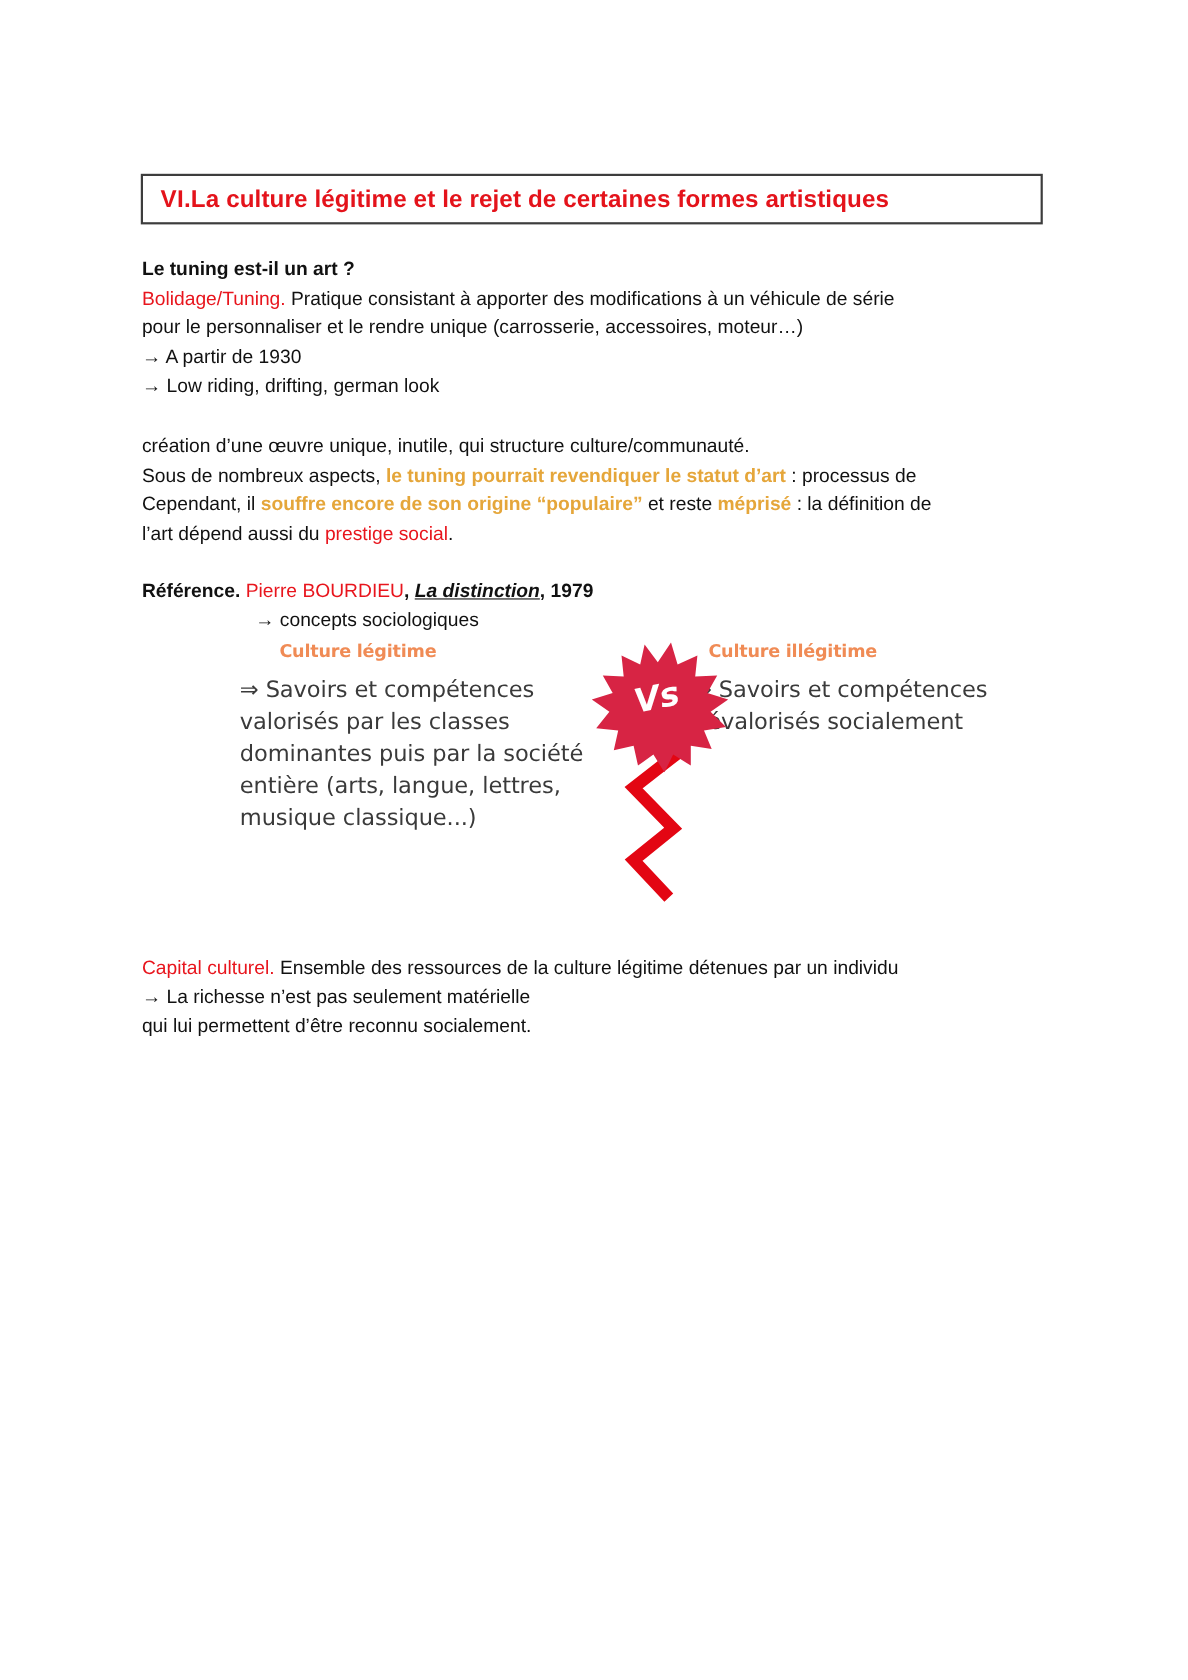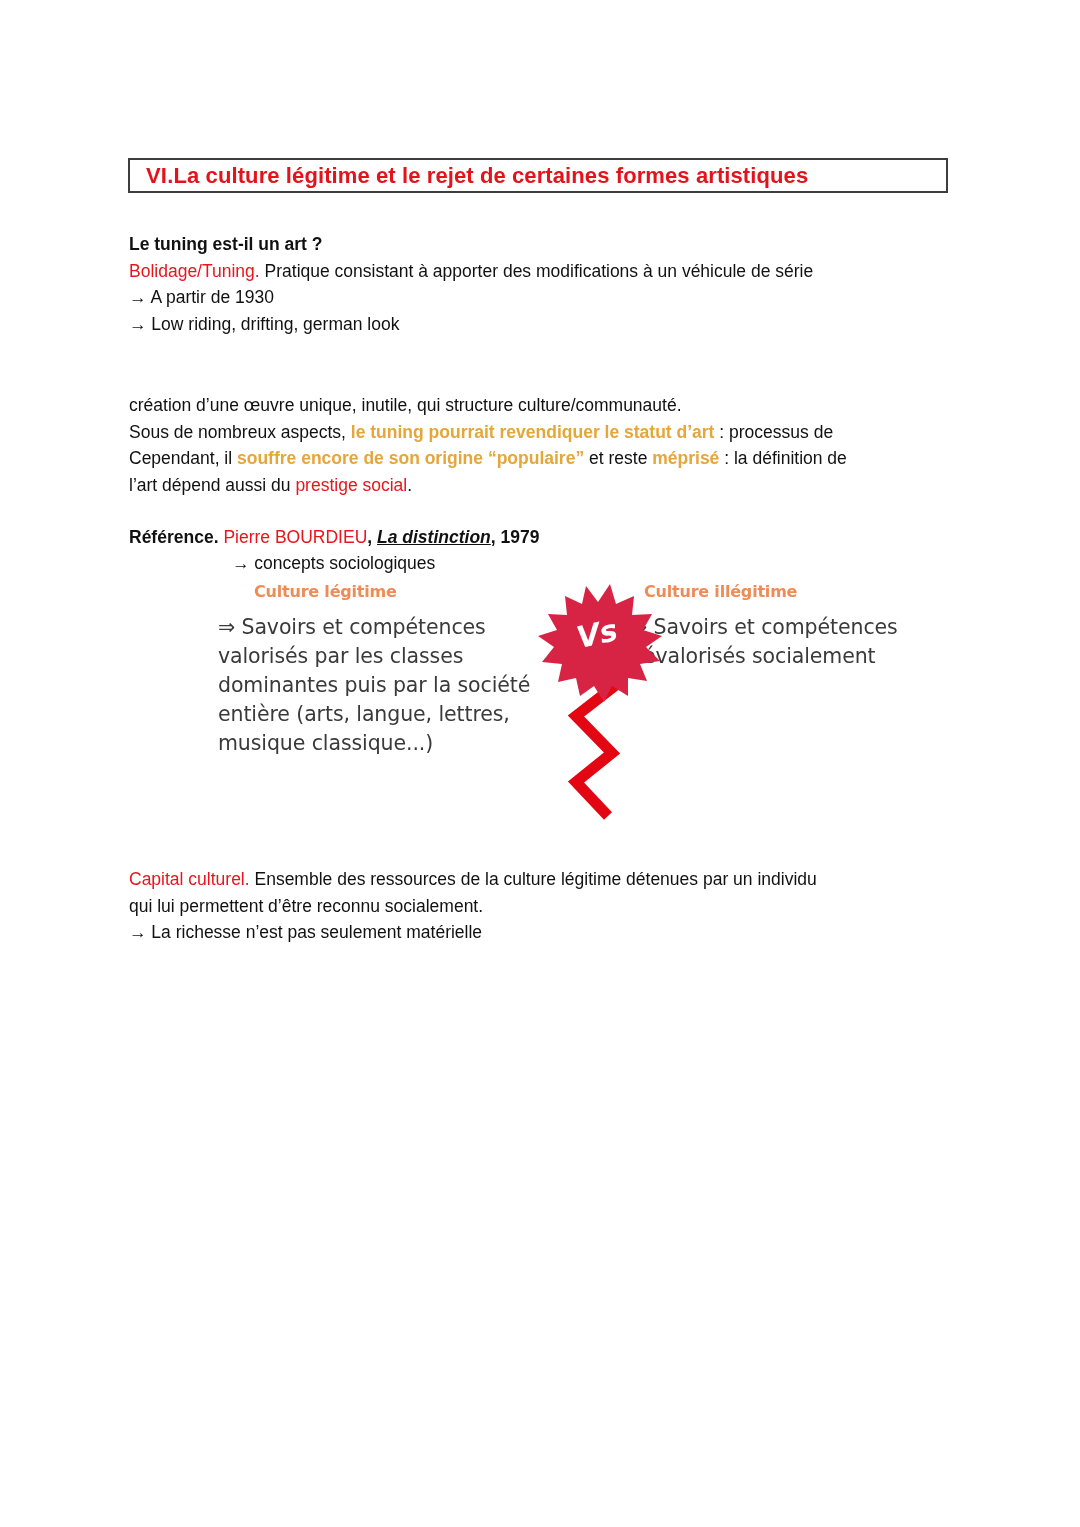--- a/index.html
+++ b/index.html
@@ -24,21 +24,21 @@
     height: 1527px;
     background: #ffffff;
   }
 
   
   .heading-box {
     position: absolute;
     left: 128px;
     top: 158px;
     width: 820px;
-    height: 35px;
+    height: 46px;
     box-sizing: border-box;
     border: 2px solid #3d3d3d;
     background: #ffffff;
     display: flex;
     align-items: center;
   }
   .heading-num {
     color: #e4131b;
     font-weight: bold;
     font-size: 22px;
@@ -124,20 +124,21 @@
   <div class="heading-box">
     <span class="heading-num">VI.</span>
     <span class="heading-title">La culture légitime et le rejet de certaines formes artistiques</span>
   </div>
 
   <div class="block blk-tuning">
     <p>
       <span class="b-bold">Le tuning est-il un art ?</span>
     </p>
     <p><span class="b-red">Bolidage/Tuning.</span><span> Pratique consistant à apporter des modifications à un véhicule de série</span></p>
+    <p>pour le personnaliser et le rendre unique (carrosserie, accessoires, moteur…)</p>
     <p>→ A partir de 1930</p>
     <p>→ Low riding, drifting, german look</p>
   </div>
 
   <div class="block blk-aspects">
     <p>création d’une œuvre unique, inutile, qui structure culture/communauté.</p>
     <p><span>Sous de nombreux aspects, </span><span class="b-orange">le tuning pourrait revendiquer le statut d’art</span><span> : processus de</span></p>
     <p><span>Cependant, il </span><span class="b-orange">souffre encore de son origine “populaire”</span><span> et reste </span><span class="b-orange">méprisé</span><span> : la définition de</span></p>
     <p><span>l’art dépend aussi du </span><span class="b-red">prestige social</span><span>.</span></p>
   </div>
@@ -169,17 +170,17 @@
         <polygon fill="#d72444" points="376,4 388,20 400,2 406,22 424,14 422,33 442,32 433,48 452,54 436,65
                   450,79 430,82 437,99 418,96 418,114 402,104 394,120 384,104 370,114 366,96
                   348,100 352,82 332,80 344,65 328,54 347,48 338,32 357,33 355,14 372,22"></polygon>
         <text x="388" y="62" text-anchor="middle" font-family="DejaVu Sans, sans-serif" font-size="30" font-weight="bold" font-style="italic" fill="#ffffff" transform="rotate(-12 388 56)">Vs</text>
       </g>
     </svg>
   </div>
 
   <div class="block blk-capital">
     <p><span class="b-red">Capital culturel.</span><span> Ensemble des ressources de la culture légitime détenues par un individu</span></p>
+    <p>→ La richesse n’est pas seulement matérielle</p>
     <p>qui lui permettent d’être reconnu socialement.</p>
-    <p>→ La richesse n’est pas seulement matérielle</p>
   </div>
 
 </div>
 
 </body></html>

